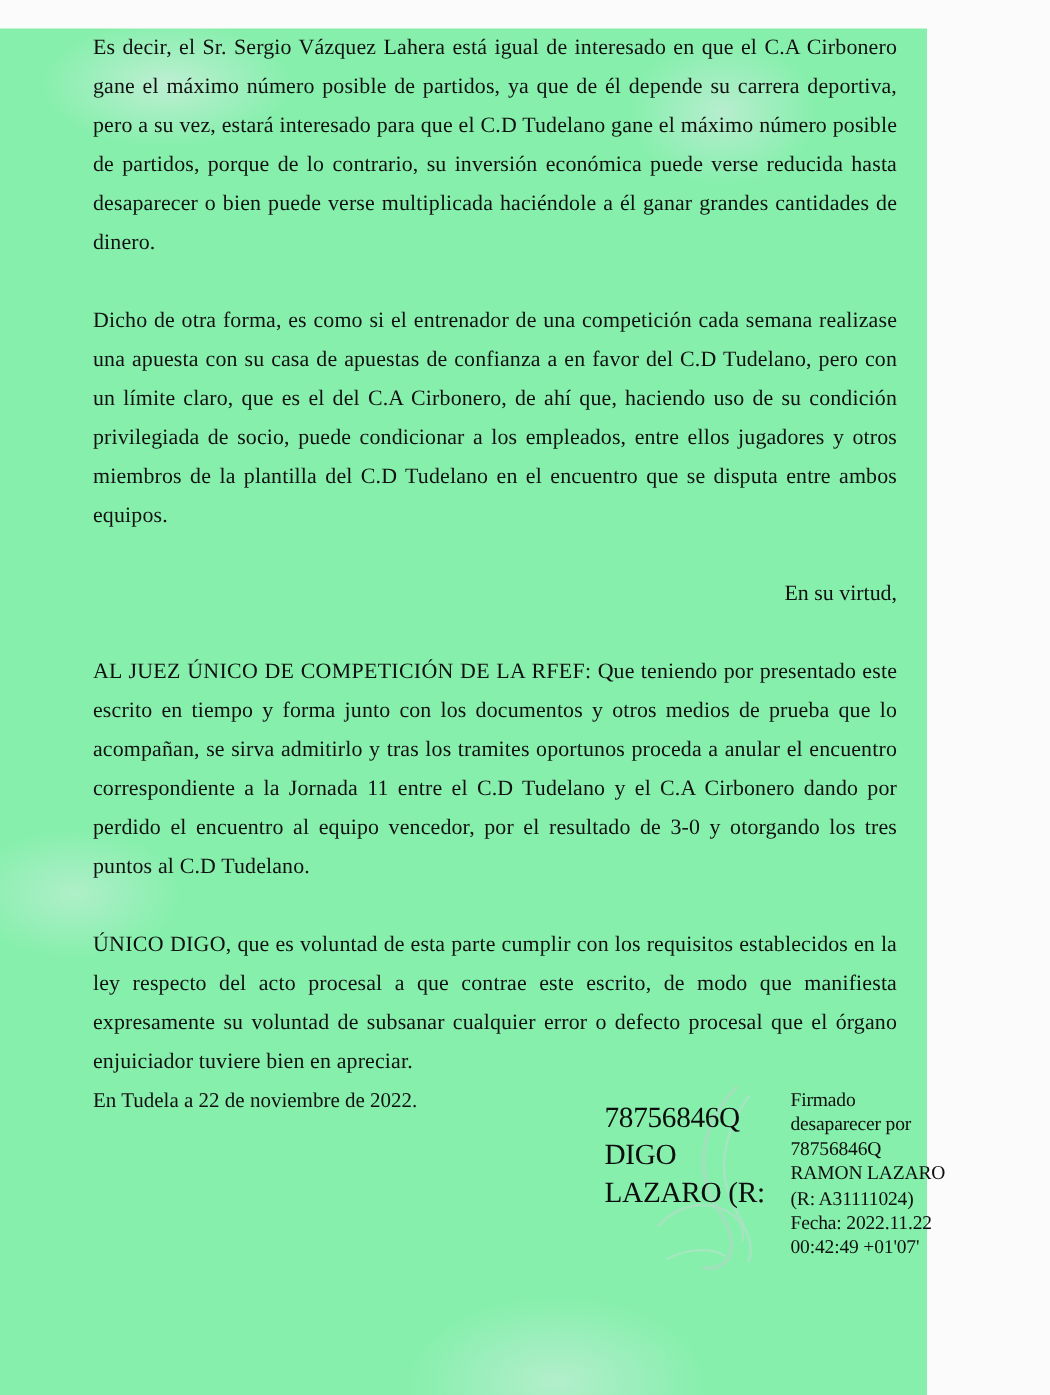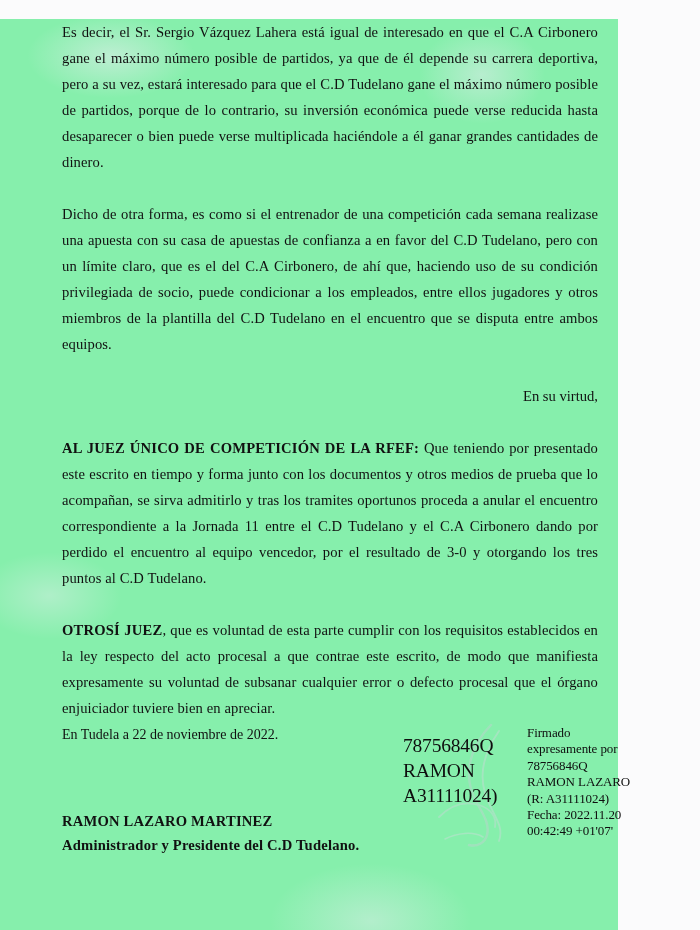--- a/index.html
+++ b/index.html
@@ -43,21 +43,21 @@
     margin: 0 0 26px 0;
     font-size: 14.6px;
     line-height: 26px;
     text-align: justify;
     text-justify: inter-word;
     letter-spacing: 0.1px;
     color: #111111;
   }
   p.para:last-child { margin-bottom: 0; }
   .lead-bold {
-    font-weight: bold;
+    font-weight: normal;
     letter-spacing: 0.2px;
   }
   .plain-line {
     margin: 0 0 26px 0;
     font-size: 14.6px;
     line-height: 26px;
     text-align: right;
     color: #111111;
   }
 
@@ -133,53 +133,49 @@
   <div class="body-text">
 
     <p class="para">Es decir, el Sr. Sergio Vázquez Lahera está igual de interesado en que el C.A Cirbonero gane el máximo número posible de partidos, ya que de él depende su carrera deportiva, pero a su vez, estará interesado para que el C.D Tudelano gane el máximo número posible de partidos, porque de lo contrario, su inversión económica puede verse reducida hasta desaparecer o bien puede verse multiplicada haciéndole a él ganar grandes cantidades de dinero.</p>
 
     <p class="para">Dicho de otra forma, es como si el entrenador de una competición cada semana realizase una apuesta con su casa de apuestas de confianza a en favor del C.D Tudelano, pero con un límite claro, que es el del C.A Cirbonero, de ahí que, haciendo uso de su condición privilegiada de socio, puede condicionar a los empleados, entre ellos jugadores y otros miembros de la plantilla del C.D Tudelano en el encuentro que se disputa entre ambos equipos.</p>
 
     <p class="plain-line">En su virtud,</p>
 
     <p class="para"><span class="lead-bold">AL JUEZ ÚNICO DE COMPETICIÓN DE LA RFEF:</span><span> Que teniendo por presentado este escrito en tiempo y forma junto con los documentos y otros medios de prueba que lo acompañan, se sirva admitirlo y tras los tramites oportunos proceda a anular el encuentro correspondiente a la Jornada 11 entre el C.D Tudelano y el C.A Cirbonero dando por perdido el encuentro al equipo vencedor, por el resultado de 3-0 y otorgando los tres puntos al C.D Tudelano.</span></p>
 
-    <p class="para"><span class="lead-bold">OTROSÍ JUEZ</span><span>, que es voluntad de esta parte cumplir con los requisitos establecidos en la ley respecto del acto procesal a que contrae este escrito, de modo que manifiesta expresamente su voluntad de subsanar cualquier error o defecto procesal que el órgano enjuiciador tuviere bien en apreciar.</span></p>
+    <p class="para"><span class="lead-bold">ÚNICO DIGO</span><span>, que es voluntad de esta parte cumplir con los requisitos establecidos en la ley respecto del acto procesal a que contrae este escrito, de modo que manifiesta expresamente su voluntad de subsanar cualquier error o defecto procesal que el órgano enjuiciador tuviere bien en apreciar.</span></p>
 
   </div>
 
   <div class="closing">
     <span>En Tudela a 22 de noviembre de 2022.</span>
   </div>
 
-  <div class="signer">
-    <div>RAMON LAZARO MARTINEZ</div>
-    <div>Administrador y Presidente del C.D Tudelano.</div>
-  </div>
 
   <div class="sig-stamp">
 
     <svg class="sig-flourish" viewBox="0 0 130 130">
       <path d="M70 4 C52 22 44 46 50 68 C55 86 70 98 66 114 C64 122 56 126 48 124" fill="none" stroke="#c9ced6" stroke-width="2.4" stroke-linecap="round"></path>
       <path d="M78 10 C64 30 58 52 64 72 C70 92 84 104 78 120" fill="none" stroke="#d3d8df" stroke-width="1.8" stroke-linecap="round"></path>
       <path d="M18 96 C30 84 44 80 58 84 C70 88 76 96 74 106" fill="none" stroke="#d0d5dd" stroke-width="1.8" stroke-linecap="round"></path>
       <path d="M24 118 C36 112 52 110 62 116" fill="none" stroke="#d6dae1" stroke-width="1.5" stroke-linecap="round"></path>
     </svg>
 
     <div class="sig-id">
       <div>78756846Q</div>
-      <div>RAMON</div>
-      <div>A31111024)</div>
+      <div>DIGO</div>
+      <div>LAZARO (R:</div>
     </div>
 
     <div class="sig-detail">
       <div>Firmado</div>
-      <div>expresamente por</div>
+      <div>desaparecer por</div>
       <div>78756846Q</div>
       <div>RAMON LAZARO</div>
       <div>(R: A31111024)</div>
-      <div>Fecha: 2022.11.20</div>
+      <div>Fecha: 2022.11.22</div>
       <div>00:42:49 +01'07'</div>
     </div>
 
   </div>
 
 </div>
 
 </body></html>

